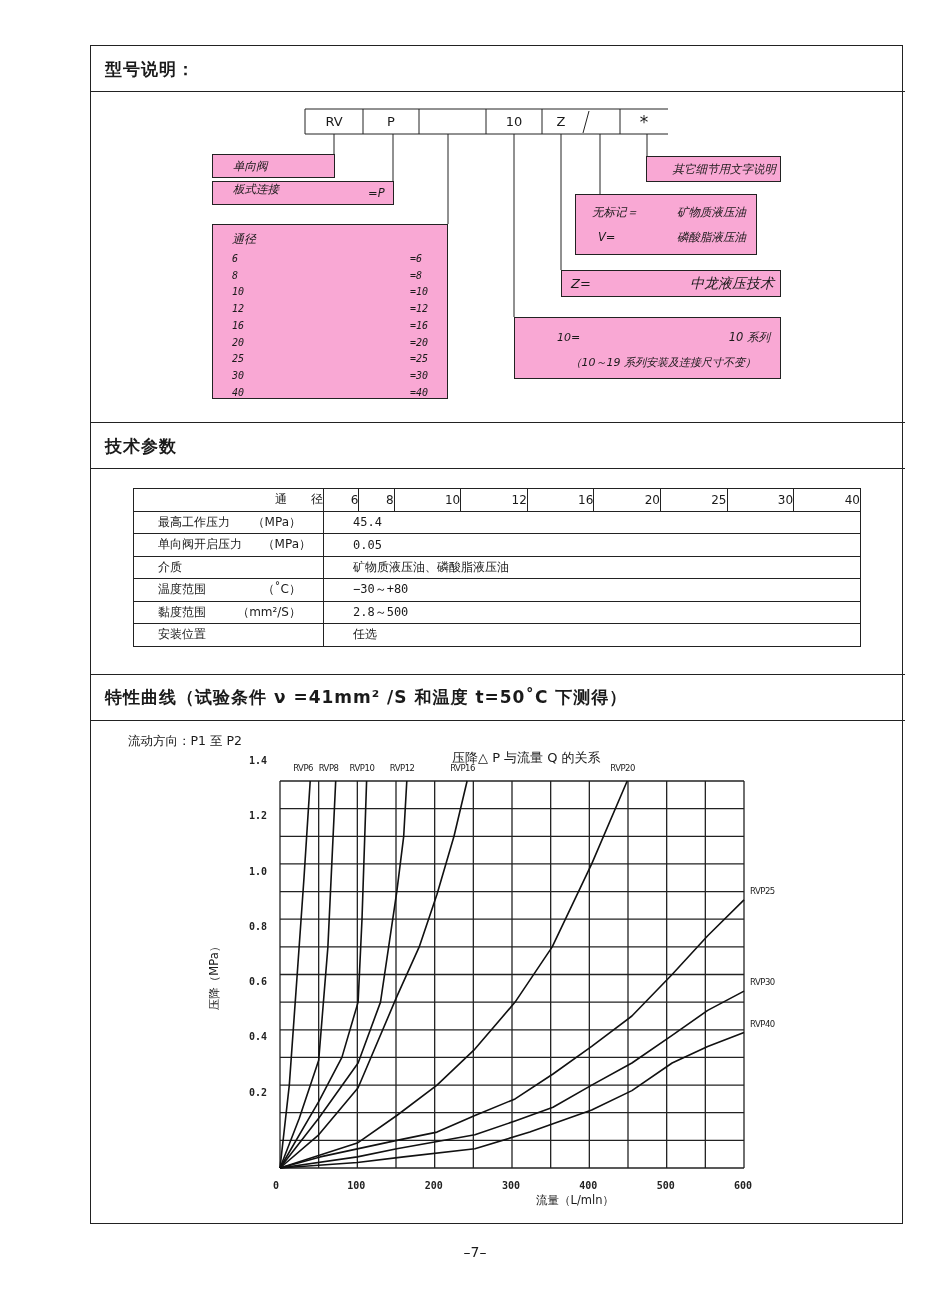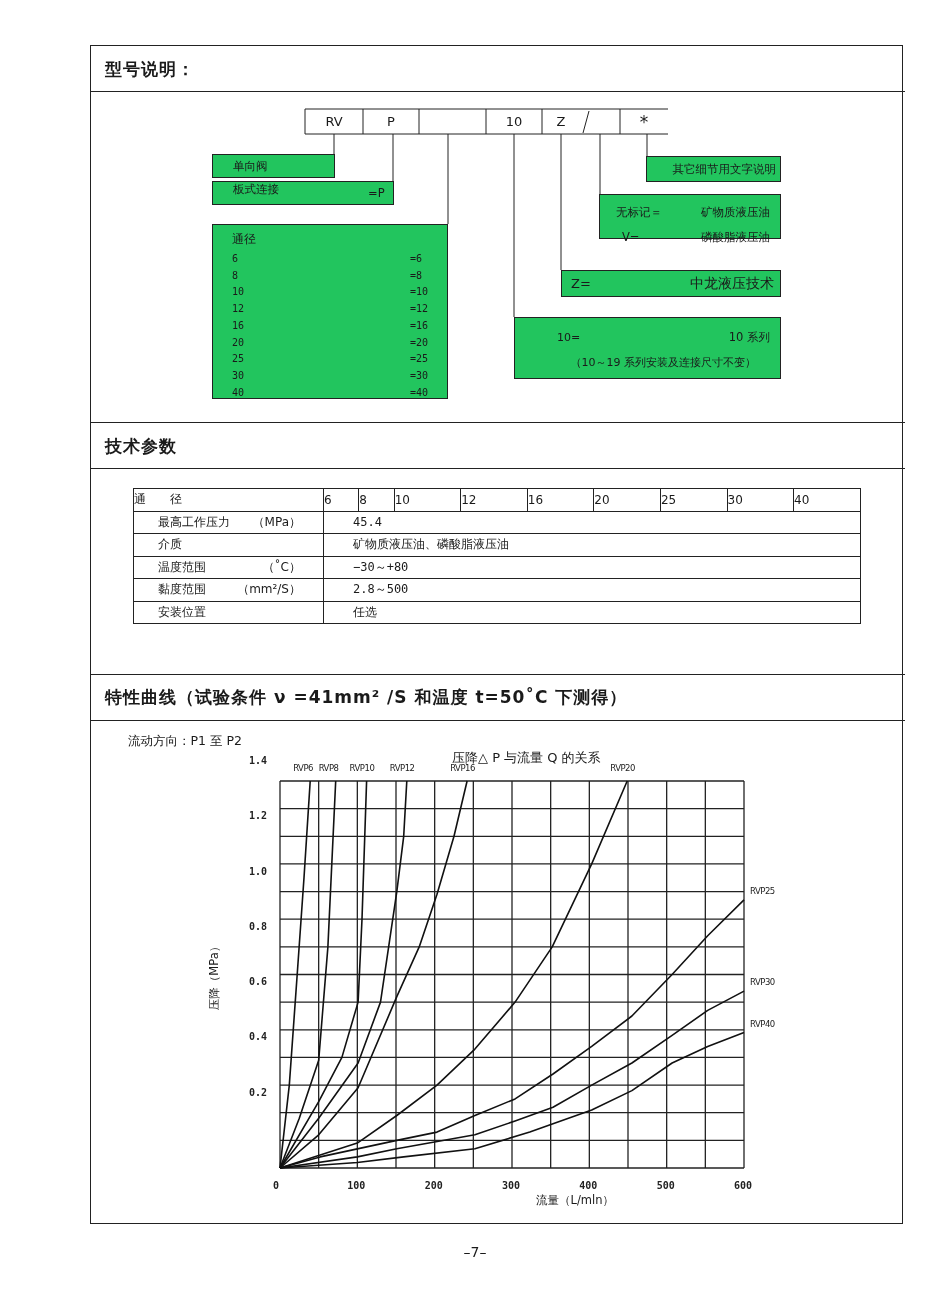--- a/index.html
+++ b/index.html
@@ -1,28 +1,28 @@
 <!DOCTYPE html>
 <html><head>
 <meta charset="utf-8">
 <style>
   html, body { margin: 0; padding: 0; background: #ffffff; }
   body { width: 950px; height: 1289px; position: relative; font-family: "DejaVu Sans", "Liberation Sans", sans-serif; color: #1a1a1a; overflow: hidden; }
   .abs { position: absolute; }
   .frame { position: absolute; left: 90px; top: 45px; width: 813px; height: 1179px; border: 1.5px solid #222; box-sizing: border-box; }
   .hline { position: absolute; left: 90px; width: 815px; height: 0; border-top: 1.5px solid #222; }
   .sec-title { position: absolute; left: 105px; font-size: 17px; font-weight: bold; letter-spacing: 1px; }
-  .box { position: absolute; border: 1px solid #222; box-sizing: border-box; background: #22c55e; font-size: 11.5px; }
+  .box { position: absolute; border: 1px solid #222; box-sizing: border-box; background: #f9a8d4; font-size: 11.5px; font-style: italic; }
   .t11 { font-size: 11px; }
   .t10 { font-size: 10px; }
   .t13 { font-size: 13px; }
   .mono { font-family: "DejaVu Sans Mono", "Liberation Mono", monospace; }
   table.spec { position: absolute; left: 133px; top: 488px; width: 728px; border-collapse: collapse; font-size: 12px; }
   table.spec td { border: 1px solid #222; height: 22.5px; padding: 0 0 0 8px; box-sizing: border-box; }
-  table.spec td.c { text-align: left; padding: 0; }
+  table.spec td.c { text-align: right; padding: 0; }
   table.spec td.lbl { width: 190px; padding-left: 24px; }
   .lbl-inner { display: flex; justify-content: space-between; padding-right: 22px; }
   svg { position: absolute; left: 0; top: 0; }
   .page-num { position: absolute; left: 0; width: 950px; top: 1244px; text-align: center; font-size: 14px; }
 </style>
 </head>
 <body>
 
 <div class="frame"></div>
 <div class="hline" style="top:91px"></div>
@@ -96,21 +96,21 @@
     <div>=20</div>
     <div>=25</div>
     <div>=30</div>
     <div>=40</div>
   </div>
 </div>
 
 <div class="box" style="left:646px;top:156px;width:135px;height:26px">
   <span class="abs" style="right:4px;top:5px">其它细节用文字说明</span>
 </div>
-<div class="box" style="left:599px;top:194px;width:182px;height:45px">
+<div class="box" style="left:575px;top:194px;width:182px;height:61px">
   <span class="abs" style="left:16px;top:10px">无标记＝</span>
   <span class="abs" style="right:10px;top:10px">矿物质液压油</span>
   <span class="abs" style="left:22px;top:35px">V=</span>
   <span class="abs" style="right:10px;top:35px">磷酸脂液压油</span>
 </div>
 <div class="box" style="left:561px;top:270px;width:220px;height:27px;font-size:13px">
   <span class="abs" style="left:9px;top:5px">Z=</span>
   <span class="abs" style="right:6px;top:4px;font-size:14px">中龙液压技术</span>
 </div>
 <div class="box" style="left:514px;top:317px;width:267px;height:62px">
@@ -134,20 +134,29 @@
     <td class="c">40</td>
   </tr>
   <tr>
     <td class="lbl">
           <div class="lbl-inner">
             <span>最高工作压力</span>
             <span>（MPa）</span>
           </div>
         </td>
     <td colspan="9" style="padding-left:29px" class="mono">45.4</td>
+  </tr>
+  <tr>
+    <td class="lbl">
+          <div class="lbl-inner" style="padding-right:12px">
+            <span>单向阀开启压力</span>
+            <span>（MPa）</span>
+          </div>
+        </td>
+    <td colspan="9" style="padding-left:29px" class="mono">0.05</td>
   </tr>
   <tr>
     <td class="lbl">
           <div class="lbl-inner">
             <span>介质</span>
             <span></span>
           </div>
         </td>
     <td colspan="9" style="padding-left:29px">矿物质液压油、磷酸脂液压油</td>
   </tr>

